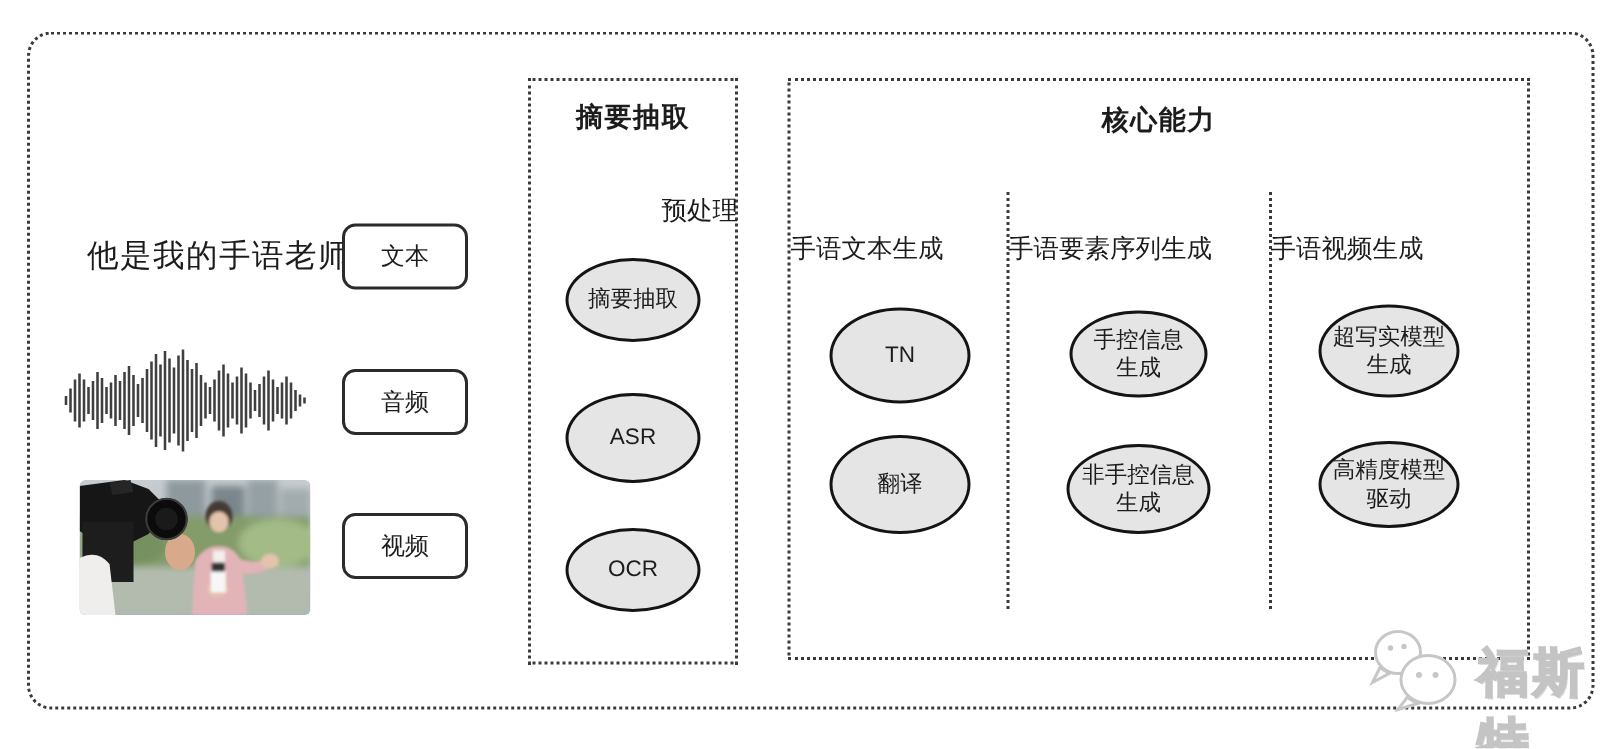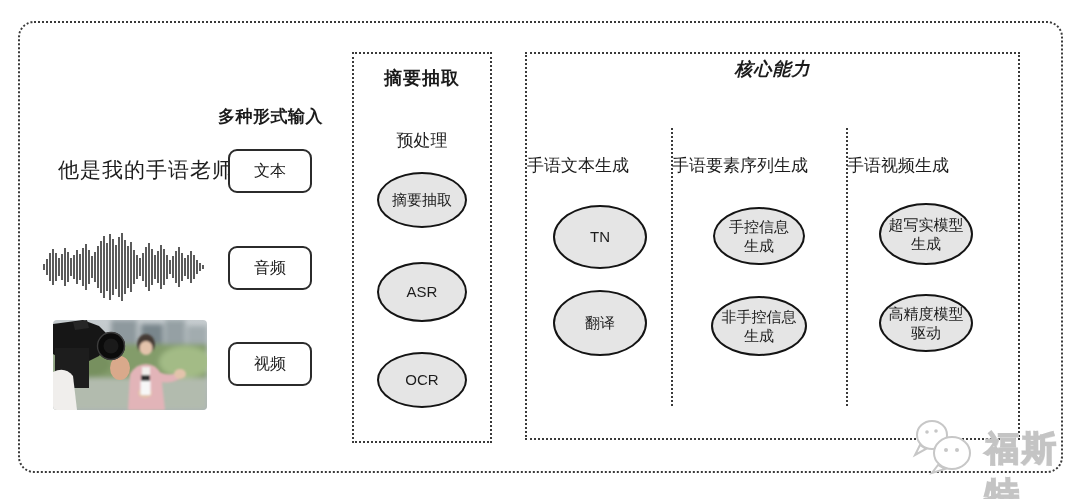--- a/index.html
+++ b/index.html
@@ -16,23 +16,23 @@
   .dashed-box {
     position:absolute; border:2px dotted #3a3a3a; background:transparent;
   }
   .scene-box { left:352px; top:52px; width:140px; height:391px; }
   .core-box  { left:525px; top:52px; width:495px; height:388px; }
   .box-title {
     position:absolute; text-align:center; font-weight:bold; font-size:18px;
     letter-spacing:1px;
   }
   .scene-title { left:352px; top:66px; width:140px; }
-  .core-title  { left:525px; top:57px; width:495px;font-style:italic; }
+  .core-title  { left:525px; top:68px; width:495px; }
   .scene-sub   { position:absolute; left:352px; top:129px; width:140px;
-                 text-align:center; font-size:17px; }
+                 text-align:right; font-size:17px; }
   .col-header {
     position:absolute; top:154px; text-align:left; font-size:17px;
   }
   .col-header.c1 { left:527px; width:145px; }
   .col-header.c2 { left:672px; width:175px; }
   .col-header.c3 { left:847px; width:173px; }
   .v-divider {
     position:absolute; top:128px; height:278px; width:0;
     border-left:2px dotted #3a3a3a;
   }
@@ -86,21 +86,20 @@
     text-shadow:1px 1px 0 #dcdcdc;
   }
 </style>
 </head>
 <body>
 
 <div class="canvas">
 
   <div class="outer-border"></div>
 
-  <div class="input-label">多种形式输入</div>
   <div class="sentence">他是我的手语老师</div>
 
   <svg class="waveform" width="166" height="72" viewBox="0 0 166 72">
     <path id="wfpath" stroke="#3f3f3f" stroke-width="1.7" fill="none" d="M2 33 L2 39 M5 28 L5 44 M8 22 L8 50 M11 18 L11 54 M14 22 L14 50 M17 27 L17 45 M20 23 L20 49 M23 17 L23 55 M26 21 L26 51 M29 27 L29 45 M32 24 L32 48 M35 19 L35 53 M38 23 L38 49 M41 17 L41 55 M44 13 L44 59 M47 19 L47 53 M50 25 L50 47 M53 21 L53 51 M56 15 L56 57 M59 10 L59 62 M62 5 L62 67 M65 12 L65 60 M68 3 L68 69 M71 8 L71 64 M74 14 L74 58 M77 6 L77 66 M80 2 L80 70 M83 9 L83 63 M86 15 L86 57 M89 11 L89 61 M92 19 L92 53 M95 24 L95 48 M98 27 L98 45 M101 22 L101 50 M104 16 L104 56 M107 12 L107 60 M110 18 L110 54 M113 24 L113 48 M116 20 L116 52 M119 14 L119 58 M122 18 L122 54 M125 24 L125 48 M128 29 L128 43 M131 25 L131 47 M134 20 L134 52 M137 16 L137 56 M140 22 L140 50 M143 27 L143 45 M146 24 L146 48 M149 20 L149 52 M152 24 L152 48 M155 29 L155 43 M158 32 L158 40 M161 34 L161 38 "></path>
   </svg>
 
   <div class="photo">
     <svg width="154" height="90" viewBox="0 0 154 90">
       <defs>
         <filter id="b1" x="-30%" y="-30%" width="160%" height="160%">

